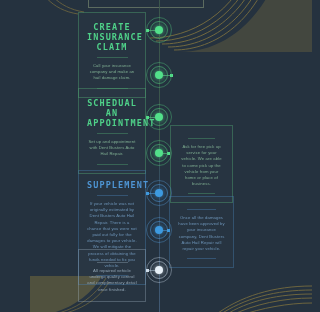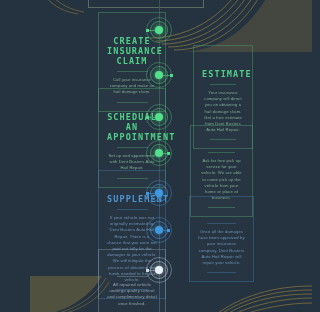--- a/index.html
+++ b/index.html
@@ -65,23 +65,22 @@
   .conn.green .cap{background:#52e08a;}
   .conn.blue .line{background:#3b6e96;}
   .conn.blue .cap{background:#3d9ae0;}
   .conn.white .line{background:#6d7f90;}
   .conn.white .cap{background:#cfdce8;}
 
   
   .card{
     position:absolute;box-sizing:border-box;
     border:1px solid rgba(255,255,255,.12);
-    padding:21px 8px 8px;
+    padding:7px 8px 8px;
     background:rgba(255,255,255,.012);
-    margin-left:20px;
   }
   .card.green{border-color:rgba(78,160,110,.45);}
   .card.blue{border-color:rgba(70,125,175,.42);}
   .card.white{border-color:rgba(175,195,212,.30);}
 
   .card h3{
     margin:2px 0 0;
     text-align:center;
     font-size:8.5px;
     line-height:10px;
@@ -174,26 +173,20 @@
   <div class="conn green" style="left:146px;top:30px;width:13px;">
     <div class="line"></div>
       <div class="cap" style="left:0;"></div>
   </div>
   <div class="node green" style="top:30px;">
     <div class="ring-out"></div>
       <div class="ring-mid"></div>
       <div class="dot"></div>
   </div>
 
-  <div class="card green" style="left:173px;top:45px;width:60px;">
-    <h3>ESTIMATE</h3>
-    <div class="rule"></div>
-    <p>Your insurance company will direct you on obtaining a hail damage claim. Get a free estimate from Dent Busters Auto Hail Repair.</p>
-    <div class="rule bottom"></div>
-  </div>
   <div class="conn green" style="left:159px;top:75px;width:14px;">
     <div class="line"></div>
       <div class="cap" style="right:0;"></div>
   </div>
   <div class="node green" style="top:75px;">
     <div class="ring-out"></div>
       <div class="ring-mid"></div>
       <div class="dot"></div>
   </div>
 

